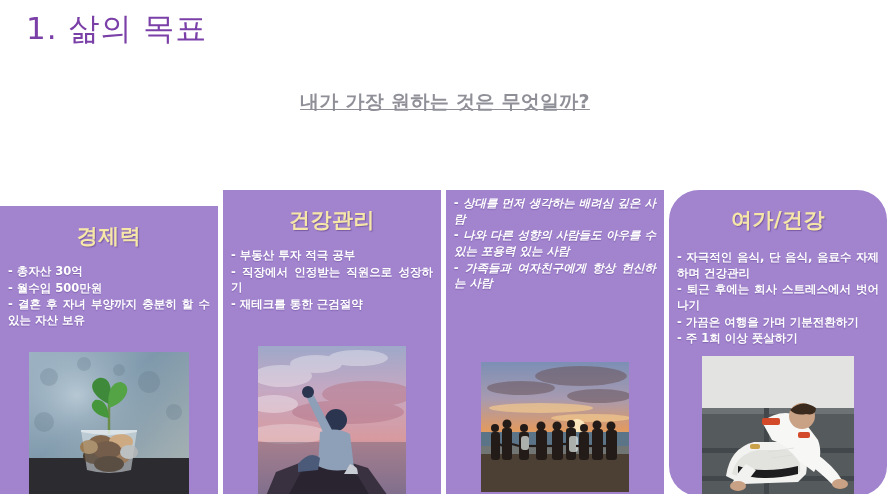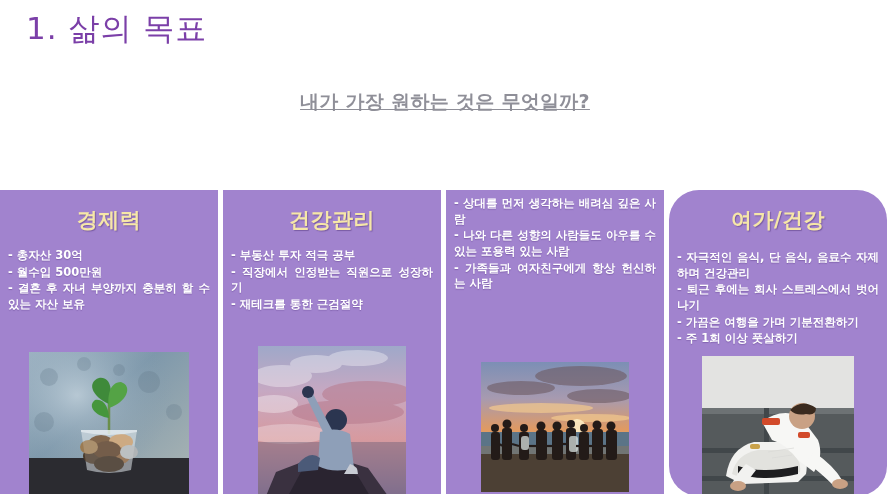--- a/index.html
+++ b/index.html
@@ -59,21 +59,21 @@
     display: flex;
     gap: 5px;
     background: #ffffff;
   }
   .card {
     position: relative;
     background: #a183ce;
     overflow: hidden;
     box-sizing: border-box;
   }
-  .card-1 { width: 218px; }
+  .card-1 { width: 218px; margin-top: 16px; }
   .card-2 { width: 218px; }
   .card-3 { width: 218px; }
   .card-4 { width: 218px; border-radius: 30px; }
 
   .card-title {
     text-align: center;
     color: #f6e7a8;
     font-size: 21px;
     font-weight: bold;
     letter-spacing: 0.5px;
@@ -89,21 +89,21 @@
     list-style: none;
     color: #ffffff;
     font-size: 11.5px;
     font-weight: bold;
     line-height: 1.36;
     text-align: justify;
     text-shadow: 0 1px 1px rgba(95,65,140,0.45);
   }
   .card-1 .bullets { margin-top: 14px; }
   .card-2 .bullets { margin-top: 14px; }
-  .card-3 .bullets { margin-top: 6px; }
+  .card-3 .bullets { margin-top: 6px; font-style: italic; }
   .card-4 .bullets { margin-top: 16px; }
   .bullets li {
     margin: 0 0 1px 0;
     text-align-last: left;
   }
 
   
   .photo {
     position: absolute;
     left: 50%;

